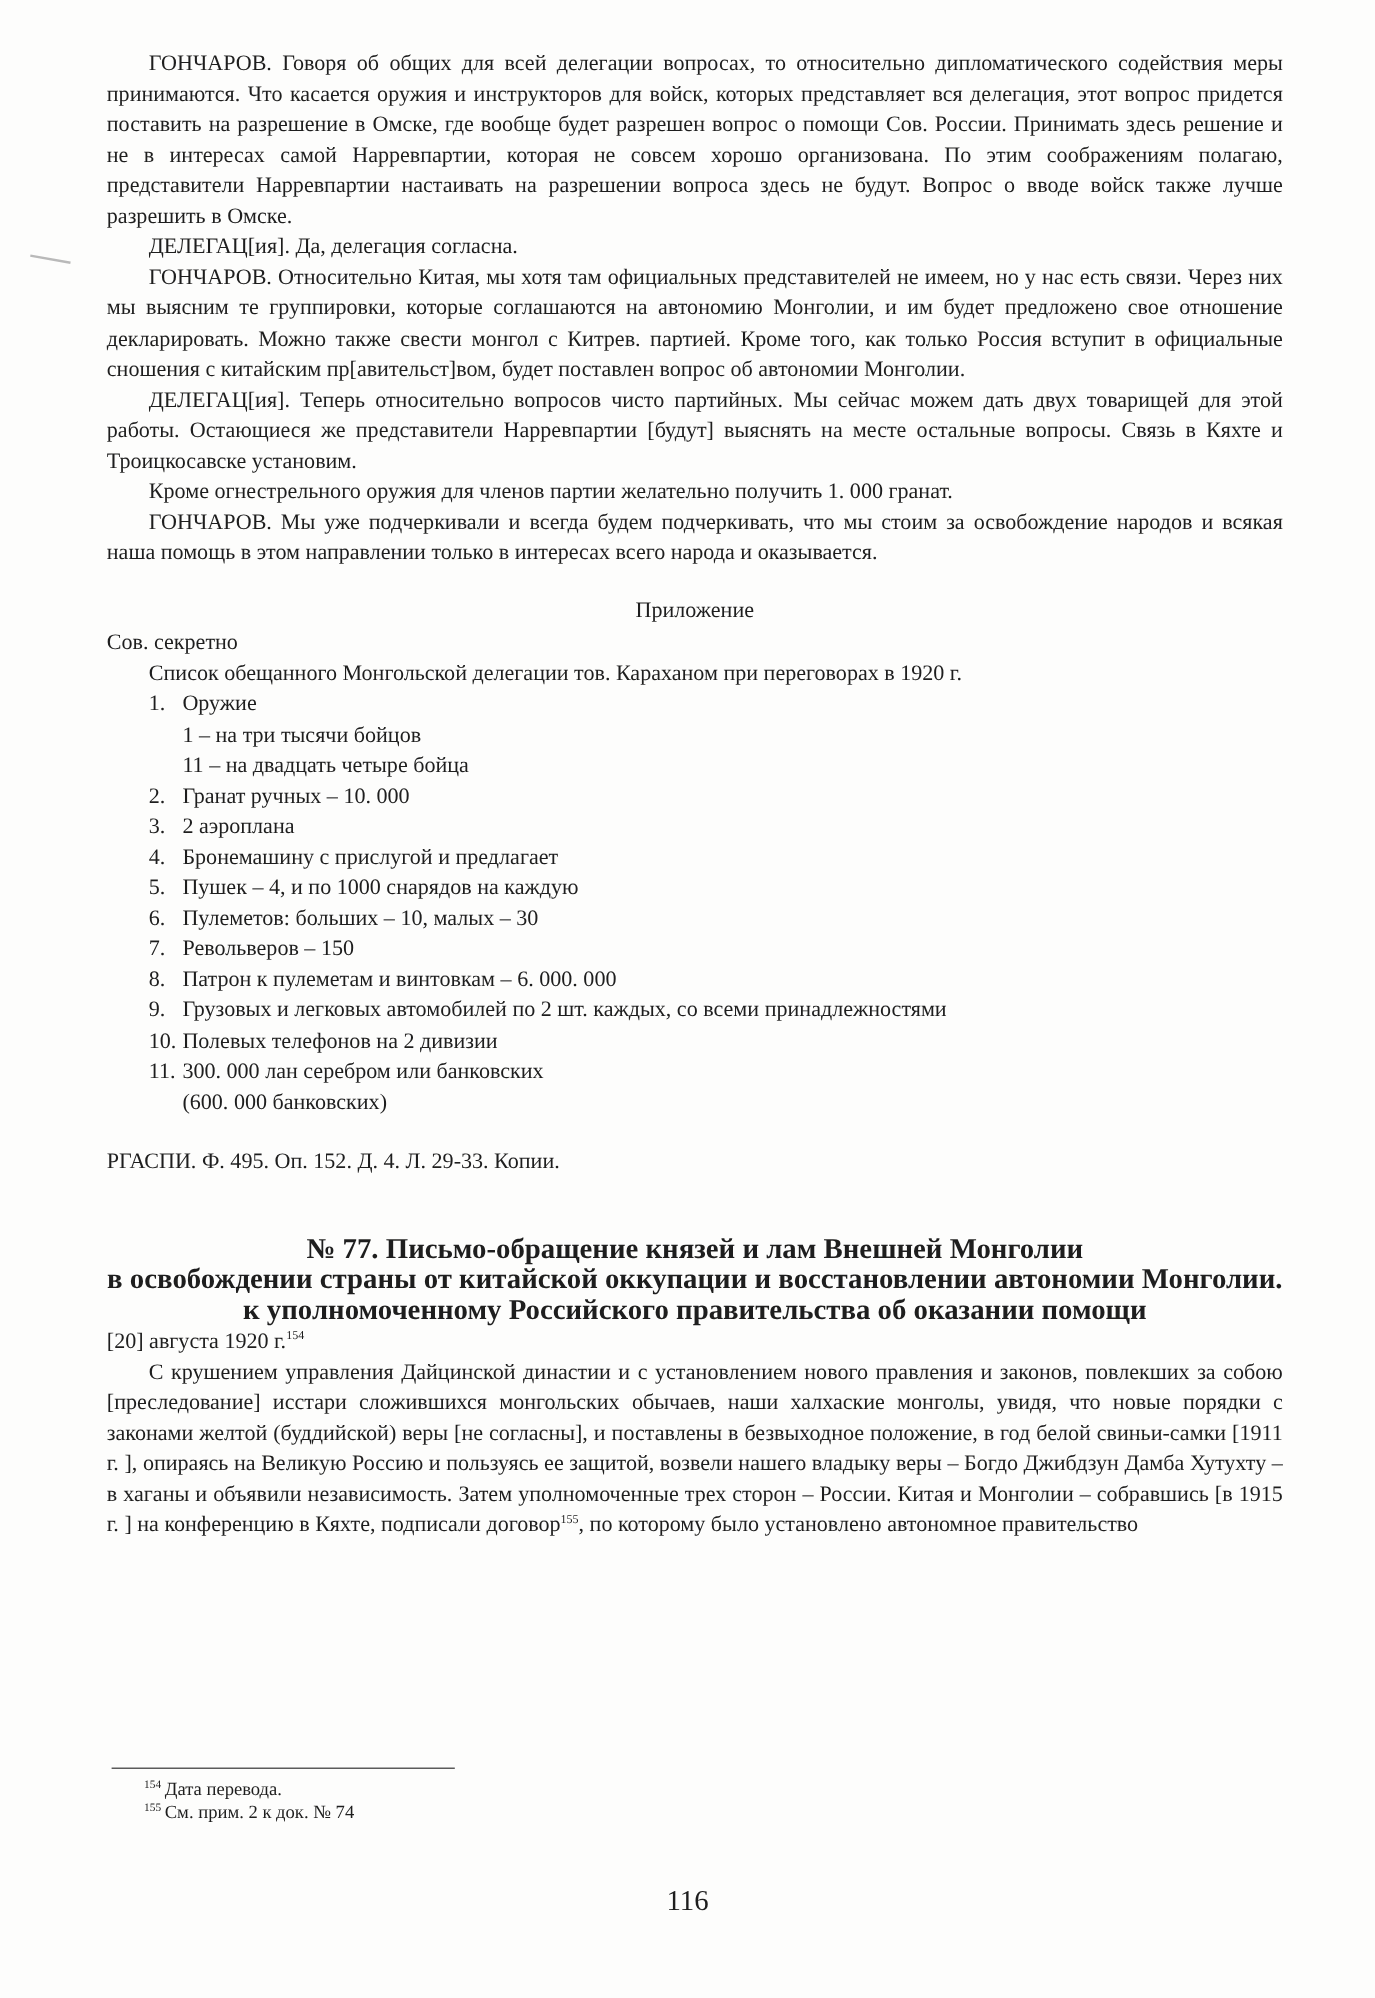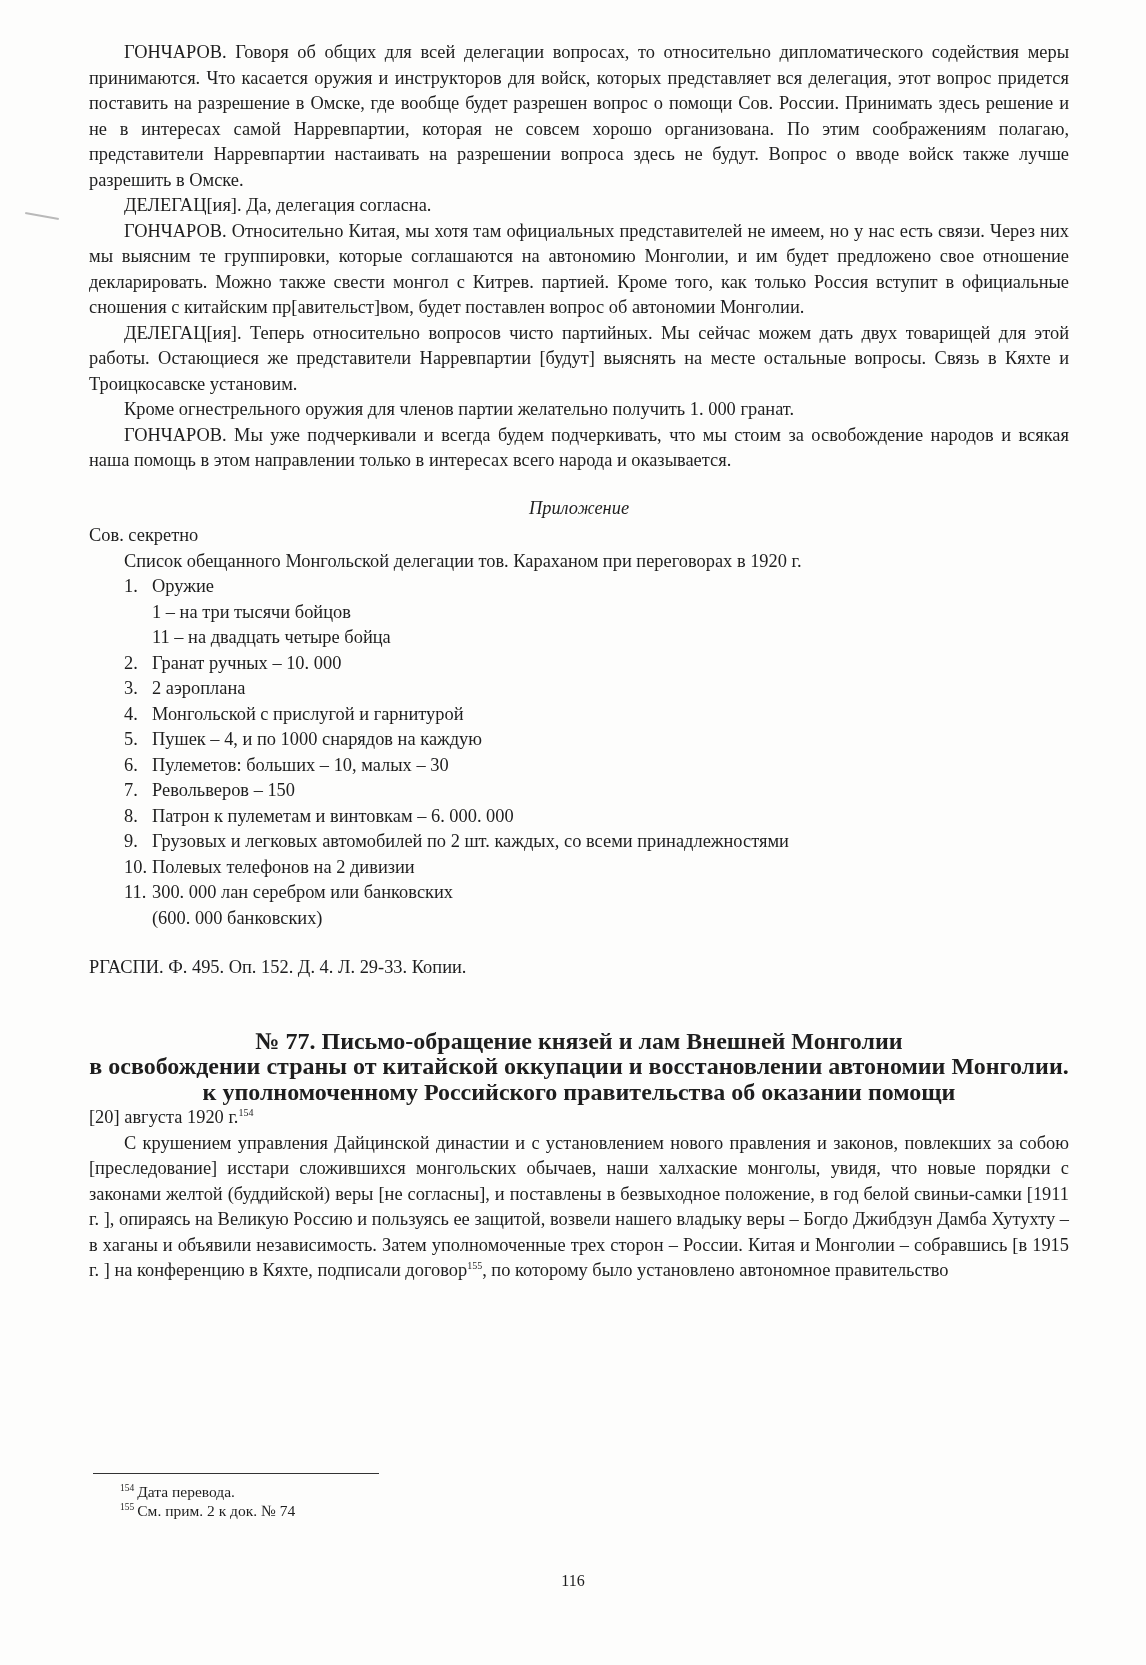--- a/index.html
+++ b/index.html
@@ -5,33 +5,33 @@
     html, body { margin: 0; padding: 0; background: #ffffff; }
     body {
       width: 1146px; height: 1665px; position: relative; overflow: hidden;
       font-family: "Liberation Serif", "DejaVu Serif", serif;
       color: #1e1e1e;
     }
     .page { position: absolute; left: 0; top: 0; width: 1146px; height: 1665px; background: #fdfdfc; }
     .content { position: absolute; left: 89px; top: 40px; width: 980px; }
     p { margin: 0; font-size: 18.4px; line-height: 25.5px; text-align: justify; }
     p.indent { text-indent: 35px; }
-    .center { text-align: center; text-indent: 0; font-style: italic; }
+    .center { text-align: center; text-indent: 0; }
     .right { text-align: left; text-indent: 0; }
     .list { margin: 0; padding: 0; list-style: none; }
     .list li { font-size: 18.4px; line-height: 25.5px; padding-left: 35px; }
     .list .num { display: inline-block; width: 28px; }
     .list .sub { padding-left: 63px; }
     .list .cont { padding-left: 63px; }
     .heading { font-weight: bold; text-align: center; font-size: 24px; line-height: 25.5px; }
     .sup { font-size: 10px; vertical-align: super; line-height: 0; }
     .footnote-rule { position: absolute; left: 93px; top: 1473px; width: 286px; height: 1px; background: #333; }
     .footnotes { position: absolute; left: 120px; top: 1482px; font-size: 15.5px; line-height: 19px; }
     .footnotes .fn-num { font-size: 9.5px; vertical-align: super; line-height: 0; margin-right: 3px; }
-    .page-number { position: absolute; left: 0; width: 1146px; top: 1572px; text-align: center; font-size: 16px; }
+    .page-number { position: absolute; left: 0; width: 1146px; top: 1572px; text-align: center; font-size: 24px; }
     .margin-mark { position: absolute; left: 25px; top: 215px; width: 34px; height: 2px; background: #b9b9b9; transform: rotate(10deg); }
   </style>
 </head>
 <body>
 
 <div class="page">
   <div class="margin-mark"></div>
 
   <div class="content">
 
@@ -47,21 +47,21 @@
     <p class="center">Приложение</p>
     <p class="right" style="margin-top:2px">Сов. секретно</p>
     <p style="padding-left:35px; text-align:left">Список обещанного Монгольской делегации тов. Караханом при переговорах в 1920 г.</p>
 
     <ul class="list">
       <li><span class="num">1.</span><span>Оружие</span></li>
       <li class="sub">1 – на три тысячи бойцов</li>
       <li class="sub">11 – на двадцать четыре бойца</li>
       <li><span class="num">2.</span><span>Гранат ручных – 10. 000</span></li>
       <li><span class="num">3.</span><span>2 аэроплана</span></li>
-      <li><span class="num">4.</span><span>Монгольской с прислугой и гарнитурой</span></li>
+      <li><span class="num">4.</span><span>Бронемашину с прислугой и предлагает</span></li>
       <li><span class="num">5.</span><span>Пушек – 4, и по 1000 снарядов на каждую</span></li>
       <li><span class="num">6.</span><span>Пулеметов: больших – 10, малых – 30</span></li>
       <li><span class="num">7.</span><span>Револьверов – 150</span></li>
       <li><span class="num">8.</span><span>Патрон к пулеметам и винтовкам – 6. 000. 000</span></li>
       <li><span class="num">9.</span><span>Грузовых и легковых автомобилей по 2 шт. каждых, со всеми принадлежностями</span></li>
       <li><span class="num">10.</span><span>Полевых телефонов на 2 дивизии</span></li>
       <li><span class="num">11.</span><span>300. 000 лан серебром или банковских</span></li>
       <li class="cont">(600. 000 банковских)</li>
     </ul>
 

